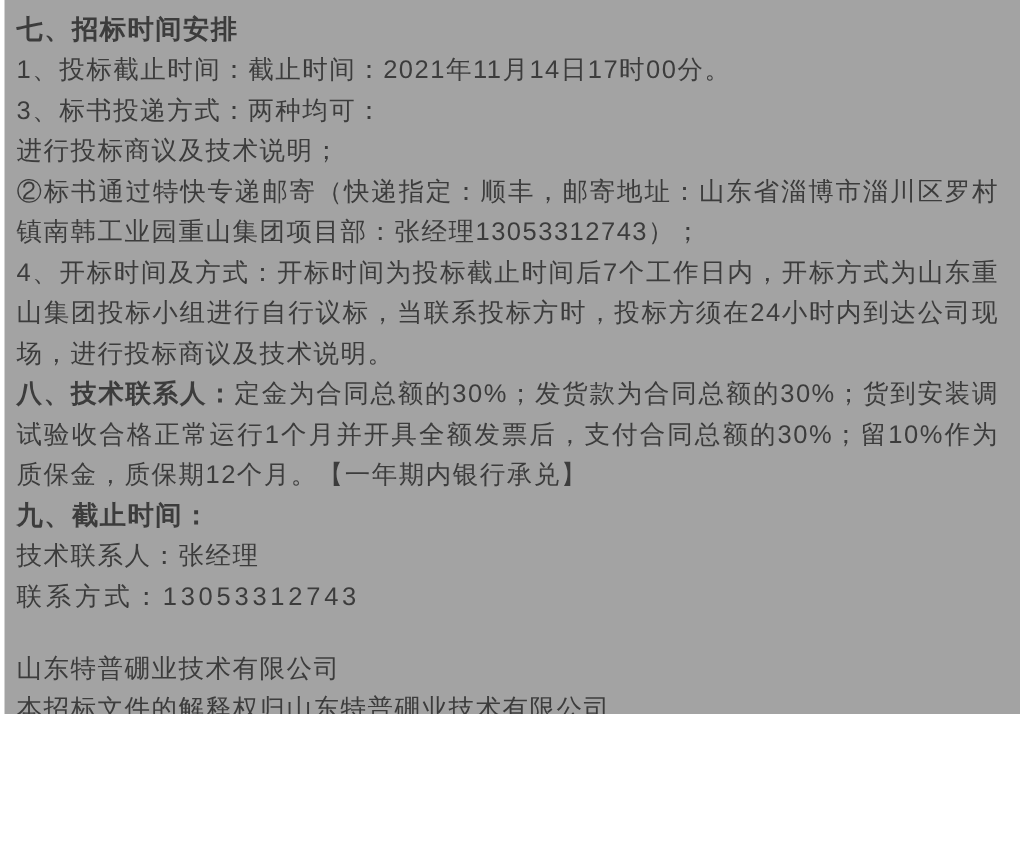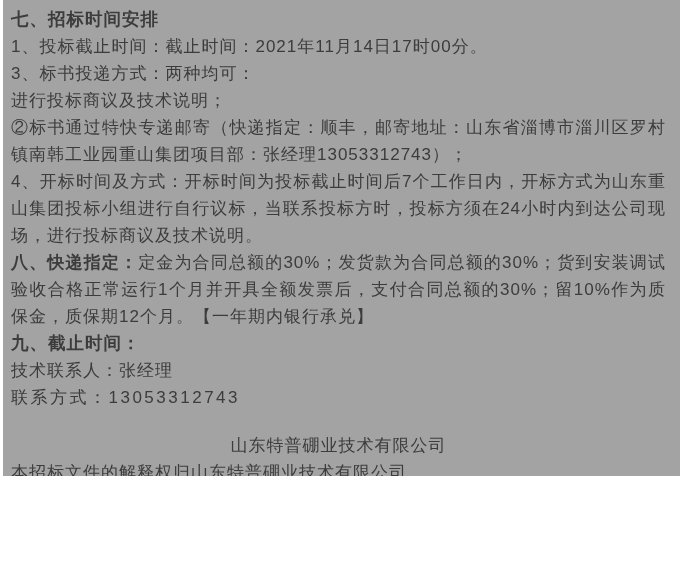--- a/index.html
+++ b/index.html
@@ -34,21 +34,21 @@
     text-align: left;
   }
   .bold {
     font-weight: bold;
   }
   .spread {
     letter-spacing: 2.5px;
   }
   .signature {
     margin-top: 21px;
-    text-align: center;
+    text-align: left;
   }
   .footer-note {
     text-align: left;
   }
 </style>
 </head>
 <body>
 
 <div class="page">
 
@@ -58,21 +58,21 @@
 
 
   <p>3、标书投递方式：两种均可：</p>
 
   <p>进行投标商议及技术说明；</p>
 
   <p>②标书通过特快专递邮寄（快递指定：顺丰，邮寄地址：山东省淄博市淄川区罗村镇南韩工业园重山集团项目部：张经理13053312743）；</p>
 
   <p>4、开标时间及方式：开标时间为投标截止时间后7个工作日内，开标方式为山东重山集团投标小组进行自行议标，当联系投标方时，投标方须在24小时内到达公司现场，进行投标商议及技术说明。</p>
 
-  <p><span class="bold">八、快递指定：</span><span>定金为合同总额的30%；发货款为合同总额的30%；货到安装调试验收合格正常运行1个月并开具全额发票后，支付合同总额的30%；留10%作为质保金，质保期12个月。【一年期内银行承兑】</span></p>
+  <p><span class="bold">八、技术联系人：</span><span>定金为合同总额的30%；发货款为合同总额的30%；货到安装调试验收合格正常运行1个月并开具全额发票后，支付合同总额的30%；留10%作为质保金，质保期12个月。【一年期内银行承兑】</span></p>
 
   <h3 class="heading">九、截止时间：</h3>
 
   <p>技术联系人：张经理</p>
 
   <p class="spread">联系方式：13053312743</p>
 
   <div class="signature">
     <p>山东特普硼业技术有限公司</p>
   </div>

